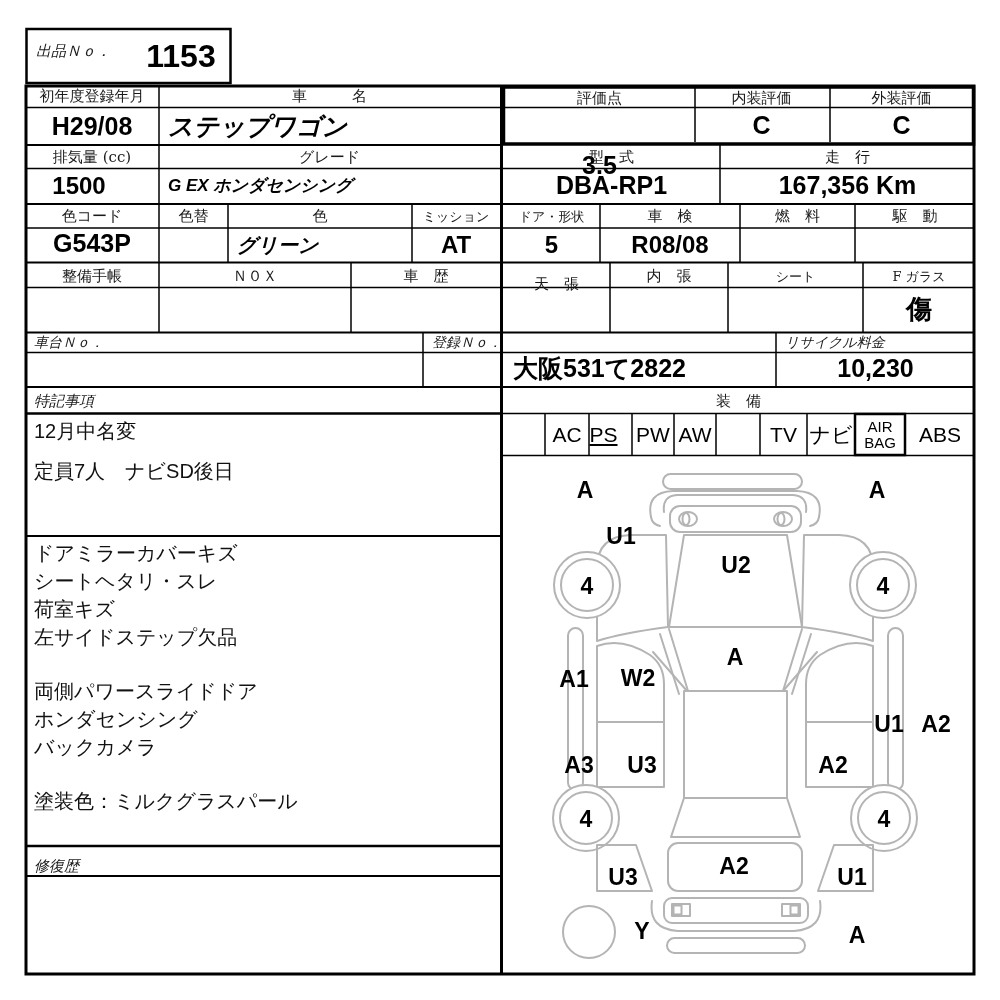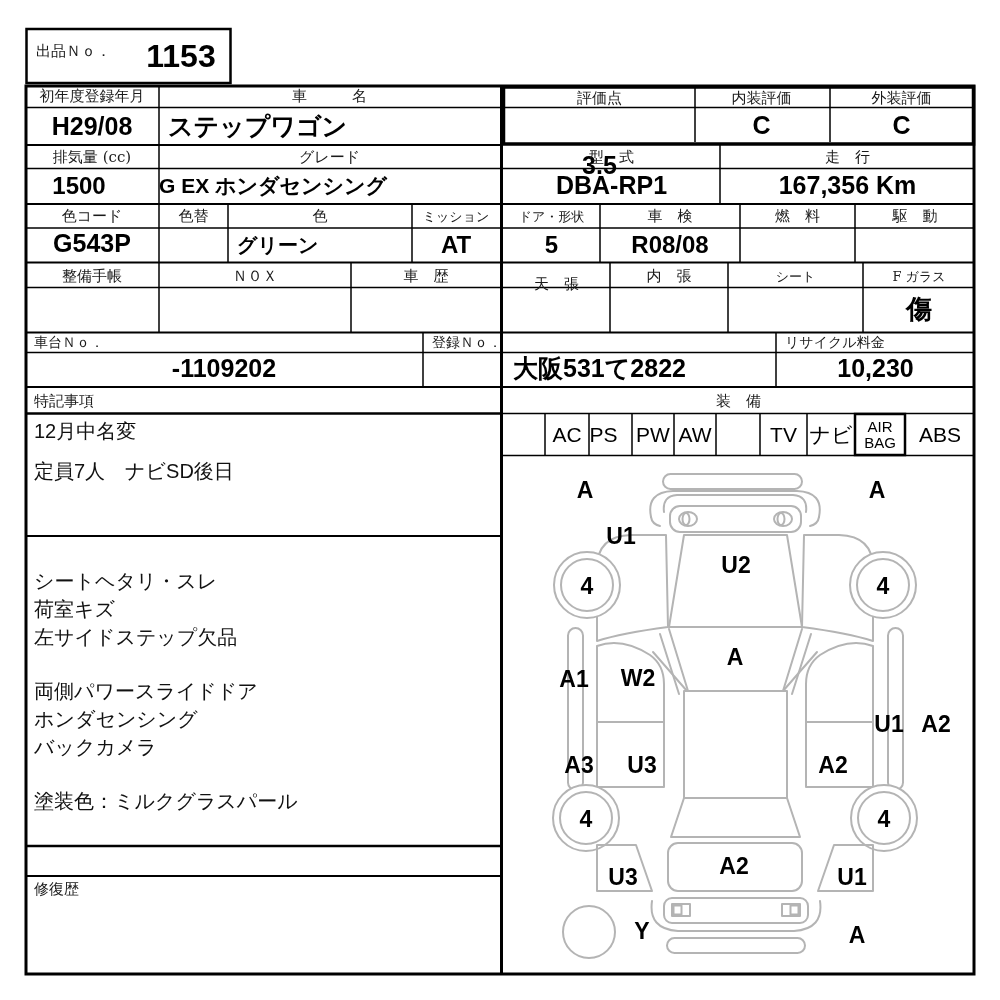--- a/index.html
+++ b/index.html
@@ -4,21 +4,21 @@
 <style>
   html,body{margin:0;padding:0;background:#fff;}
   .sheet{position:relative;width:1000px;height:1000px;background:#fff;overflow:hidden;
          font-family:"Liberation Sans","DejaVu Sans",sans-serif;}
   .grid{position:absolute;left:0;top:0;z-index:1;}
   .cell{position:absolute;display:flex;align-items:center;justify-content:center;
         box-sizing:border-box;z-index:2;white-space:nowrap;}
   .hdr{font-family:"DejaVu Serif","Liberation Serif",serif;font-size:15px;color:#1a1a1a;}
   .hdr.s13{font-size:13px;}
   .val{font-family:"Liberation Sans","DejaVu Sans",sans-serif;font-weight:700;color:#000;font-size:25px;}
-  .left{justify-content:flex-start;padding-left:9px;}
+  .left{justify-content:flex-start;padding-left:9px;font-style:italic;}
   .note{position:absolute;z-index:2;font-size:20px;color:#111;white-space:nowrap;}
   .eq{font-size:21px;color:#000;}
   .eq-wrap{white-space:normal;text-align:center;line-height:1.02;font-size:15px;}
   .dlabel{position:absolute;z-index:3;transform:translate(-50%,-50%);
           font-weight:700;font-size:23px;color:#000;}
 </style>
 </head>
 <body>
 
 <div class="sheet">
@@ -149,21 +149,21 @@
   <div class="cell val left" style="left:159px;top:107px;width:341px;height:38px;">ステップワゴン</div>
   <div class="cell val" style="left:506px;top:107px;width:187px;height:36px;margin-top:40px;">3.5</div>
   <div class="cell val" style="left:693px;top:107px;width:137px;height:36px;">C</div>
   <div class="cell val" style="left:830px;top:107px;width:143px;height:36px;">C</div>
 
   <div class="cell hdr" style="left:25px;top:147px;width:134px;height:21px;">排気量 (cc)</div>
   <div class="cell hdr" style="left:159px;top:147px;width:341px;height:21px;">グレード</div>
   <div class="cell hdr" style="left:503px;top:147px;width:217px;height:21px;">型　式</div>
   <div class="cell hdr" style="left:720px;top:147px;width:255px;height:21px;">走　行</div>
   <div class="cell val" style="left:25px;top:169px;width:108px;height:33px;font-size:24px;">1500</div>
-  <div class="cell val left" style="left:150px;top:169px;width:341px;height:33px;font-size:21px;">G EX ホンダセンシング</div>
+  <div class="cell val left" style="left:159px;top:169px;width:341px;height:33px;font-size:17px;">G EX ホンダセンシング</div>
   <div class="cell val" style="left:503px;top:169px;width:217px;height:33px;">DBA-RP1</div>
   <div class="cell val" style="left:720px;top:169px;width:255px;height:33px;">167,356 Km</div>
 
   <div class="cell hdr" style="left:25px;top:206px;width:134px;height:21px;">色コード</div>
   <div class="cell hdr" style="left:159px;top:206px;width:69px;height:21px;">色替</div>
   <div class="cell hdr" style="left:228px;top:206px;width:184px;height:21px;">色</div>
   <div class="cell hdr s13" style="left:412px;top:206px;width:88px;height:21px;">ミッション</div>
   <div class="cell hdr s13" style="left:503px;top:206px;width:97px;height:21px;">ドア・形状</div>
   <div class="cell hdr" style="left:600px;top:206px;width:140px;height:21px;">車　検</div>
   <div class="cell hdr" style="left:740px;top:206px;width:115px;height:21px;">燃　料</div>
@@ -188,41 +188,41 @@
   <div class="cell val" style="left:159px;top:288px;width:192px;height:43px;font-size:20px;"></div>
   <div class="cell val" style="left:351px;top:288px;width:150px;height:43px;font-size:20px;"></div>
   <div class="cell val" style="left:503px;top:288px;width:107px;height:43px;font-size:20px;"></div>
   <div class="cell val" style="left:610px;top:288px;width:118px;height:43px;font-size:20px;"></div>
   <div class="cell val" style="left:728px;top:288px;width:135px;height:43px;font-size:20px;"></div>
   <div class="cell val" style="left:863px;top:288px;width:112px;height:43px;font-size:26px;">傷</div>
 
   <div class="cell hdr left" style="left:25px;top:334px;width:398px;height:18px;font-size:14px;">車台Ｎｏ．</div>
   <div class="cell hdr left" style="left:423px;top:334px;width:353px;height:18px;font-size:14px;">登録Ｎｏ．</div>
   <div class="cell hdr left" style="left:776px;top:334px;width:199px;height:18px;font-size:14px;">リサイクル料金</div>
-  <div class="cell val" style="left:25px;top:352px;width:398px;height:33px;">-1109202</div>
   <div class="cell val" style="left:423px;top:352px;width:353px;height:32px;">大阪531て2822</div>
   <div class="cell val" style="left:776px;top:352px;width:199px;height:33px;">10,230</div>
 
   <div class="cell hdr left" style="left:25px;top:390px;width:300px;height:22px;">特記事項</div>
   <div class="note" style="left:34px;top:418px;">12月中名変</div>
   <div class="note" style="left:34px;top:458px;">定員7人　ナビSD後日</div>
+  <div class="note" style="left:34px;top:540px;">ドアミラーカバーキズ</div>
   <div class="note" style="left:34px;top:568px;">シートヘタリ・スレ</div>
   <div class="note" style="left:34px;top:596px;">荷室キズ</div>
   <div class="note" style="left:34px;top:624px;">左サイドステップ欠品</div>
   <div class="note" style="left:34px;top:678px;">両側パワースライドドア</div>
   <div class="note" style="left:34px;top:706px;">ホンダセンシング</div>
   <div class="note" style="left:34px;top:734px;">バックカメラ</div>
   <div class="note" style="left:34px;top:788px;">塗装色：ミルクグラスパール</div>
 
-  <div class="cell hdr left" style="left:25px;top:848px;width:300px;height:36px;margin-top:23px;">修復歴</div>
+  <div class="cell hdr left" style="left:25px;top:848px;width:300px;height:36px;">修復歴</div>
 
   <div class="cell hdr" style="left:502px;top:390px;width:473px;height:22px;">装　備</div>
   <div class="cell eq" style="left:502px;top:414px;width:43px;height:41px;"></div>
   <div class="cell eq" style="left:545px;top:414px;width:44px;height:41px;">AC</div>
-  <div class="cell eq" style="left:589px;top:414px;width:29px;height:41px;">PS</div>
+  <div class="cell eq" style="left:589px;top:414px;width:29px;height:41px;text-decoration:underline;">PS</div>
   <div class="cell eq" style="left:632px;top:414px;width:42px;height:41px;">PW</div>
   <div class="cell eq" style="left:674px;top:414px;width:42px;height:41px;">AW</div>
   <div class="cell eq" style="left:716px;top:414px;width:44px;height:41px;"></div>
   <div class="cell eq" style="left:760px;top:414px;width:47px;height:41px;">TV</div>
   <div class="cell eq" style="left:807px;top:414px;width:48px;height:41px;">ナビ</div>
   <div class="cell eq eq-wrap" style="left:855px;top:414px;width:50px;height:41px;padding:0 6px;">AIR BAG</div>
   <div class="cell eq" style="left:905px;top:414px;width:70px;height:41px;">ABS</div>
 
   <span class="dlabel" style="left:585px;top:490px;">A</span>
   <span class="dlabel" style="left:877px;top:490px;">A</span>

